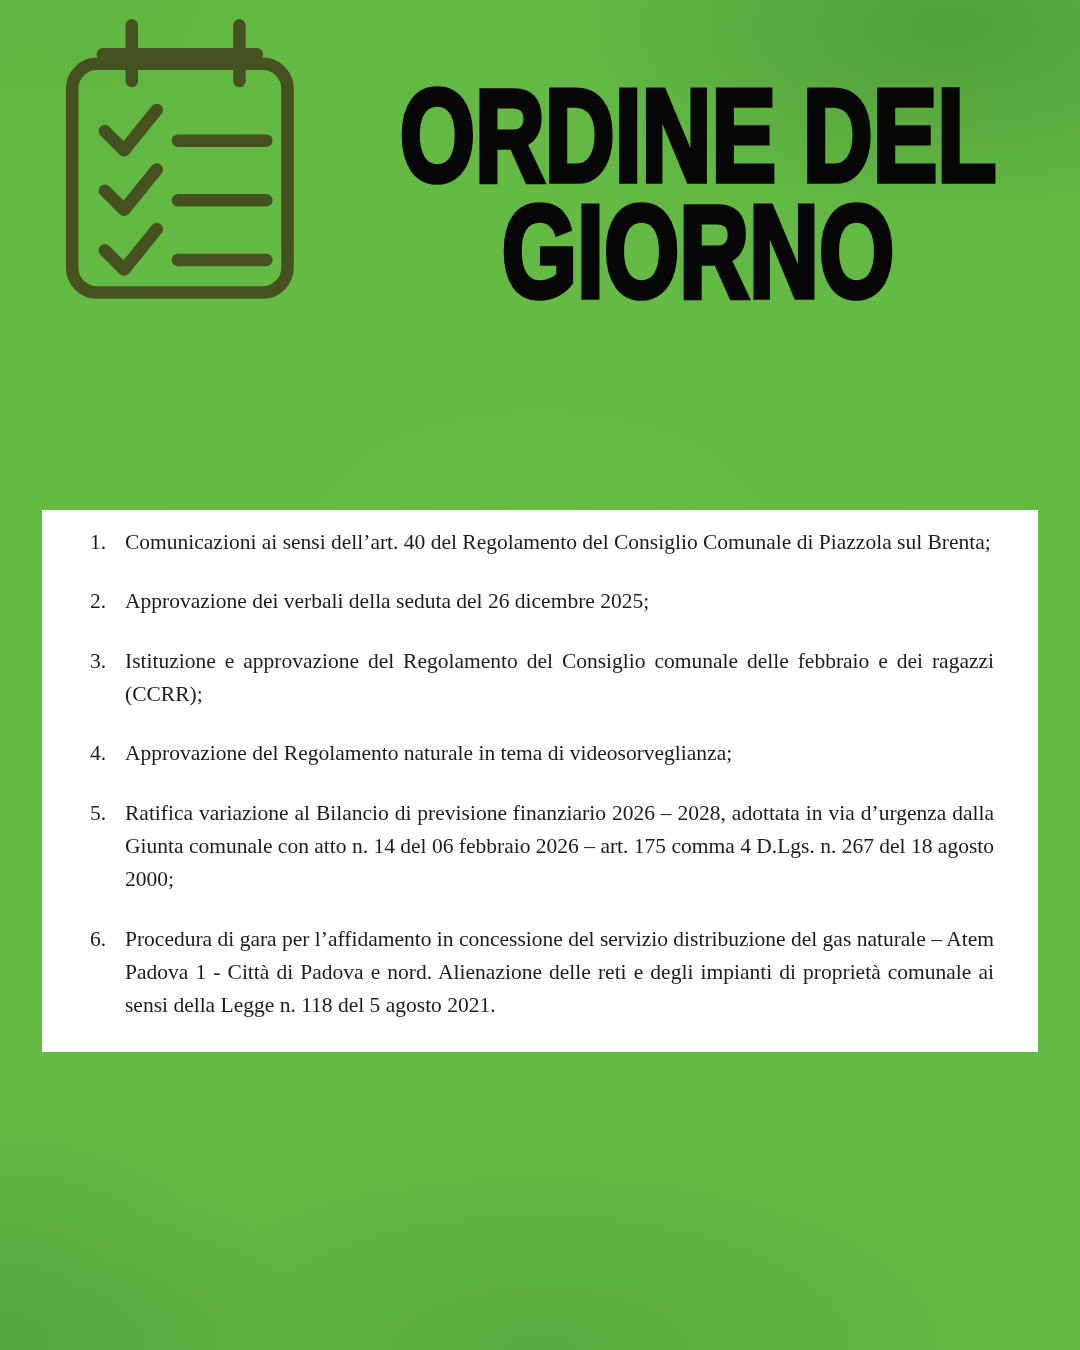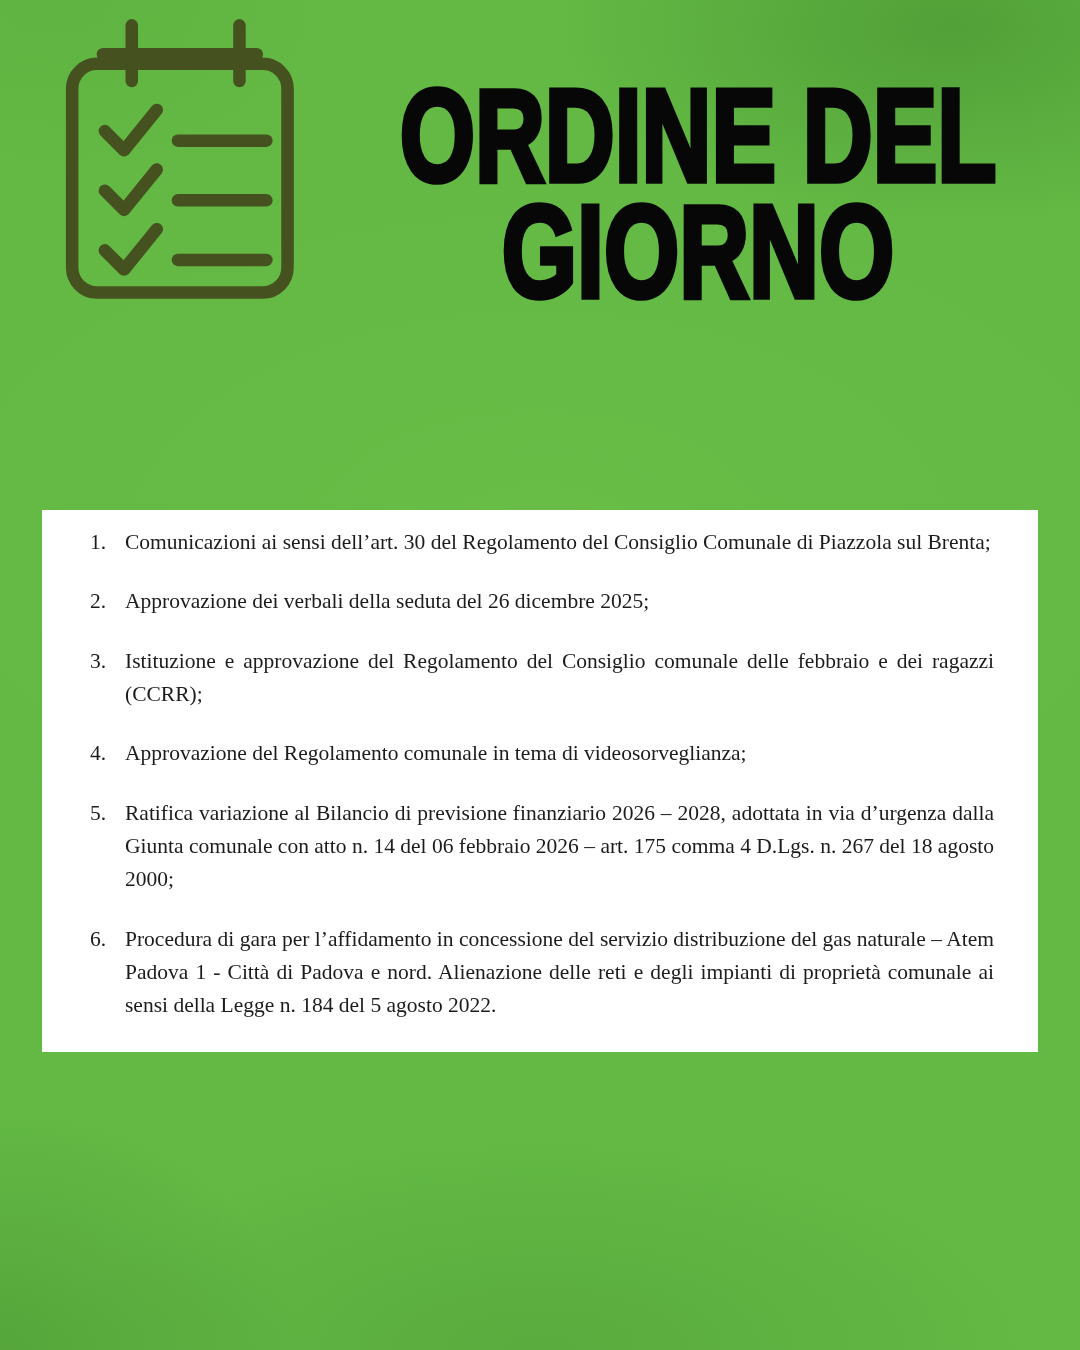--- a/index.html
+++ b/index.html
@@ -142,44 +142,44 @@
       <span class="line">GIORNO</span>
     </h1>
 
   </div>
 
   <div class="agenda-card">
     <ol class="agenda-list">
 
       <li class="agenda-item">
         <span class="num">1.</span>
-        <span class="txt">Comunicazioni ai sensi dell’art. 30 del Regolamento del Consiglio Comunale di Piazzola sul Brenta;</span>
+        <span class="txt">Comunicazioni ai sensi dell’art. 40 del Regolamento del Consiglio Comunale di Piazzola sul Brenta;</span>
       </li>
 
       <li class="agenda-item">
         <span class="num">2.</span>
         <span class="txt">Approvazione dei verbali della seduta del 26 dicembre 2025;</span>
       </li>
 
       <li class="agenda-item">
         <span class="num">3.</span>
         <span class="txt">Istituzione e approvazione del Regolamento del Consiglio comunale delle febbraio e dei ragazzi (CCRR);</span>
       </li>
 
       <li class="agenda-item">
         <span class="num">4.</span>
-        <span class="txt">Approvazione del Regolamento comunale in tema di videosorveglianza;</span>
+        <span class="txt">Approvazione del Regolamento naturale in tema di videosorveglianza;</span>
       </li>
 
       <li class="agenda-item">
         <span class="num">5.</span>
         <span class="txt">Ratifica variazione al Bilancio di previsione finanziario 2026 – 2028, adottata in via d’urgenza dalla Giunta comunale con atto n. 14 del 06 febbraio 2026 – art. 175 comma 4 D.Lgs. n. 267 del 18 agosto 2000;</span>
       </li>
 
       <li class="agenda-item">
         <span class="num">6.</span>
-        <span class="txt">Procedura di gara per l’affidamento in concessione del servizio distribuzione del gas naturale – Atem Padova 1 - Città di Padova e nord. Alienazione delle reti e degli impianti di proprietà comunale ai sensi della Legge n. 184 del 5 agosto 2022.</span>
+        <span class="txt">Procedura di gara per l’affidamento in concessione del servizio distribuzione del gas naturale – Atem Padova 1 - Città di Padova e nord. Alienazione delle reti e degli impianti di proprietà comunale ai sensi della Legge n. 118 del 5 agosto 2021.</span>
       </li>
 
     </ol>
   </div>
 
 </div>
 
 </body></html>

